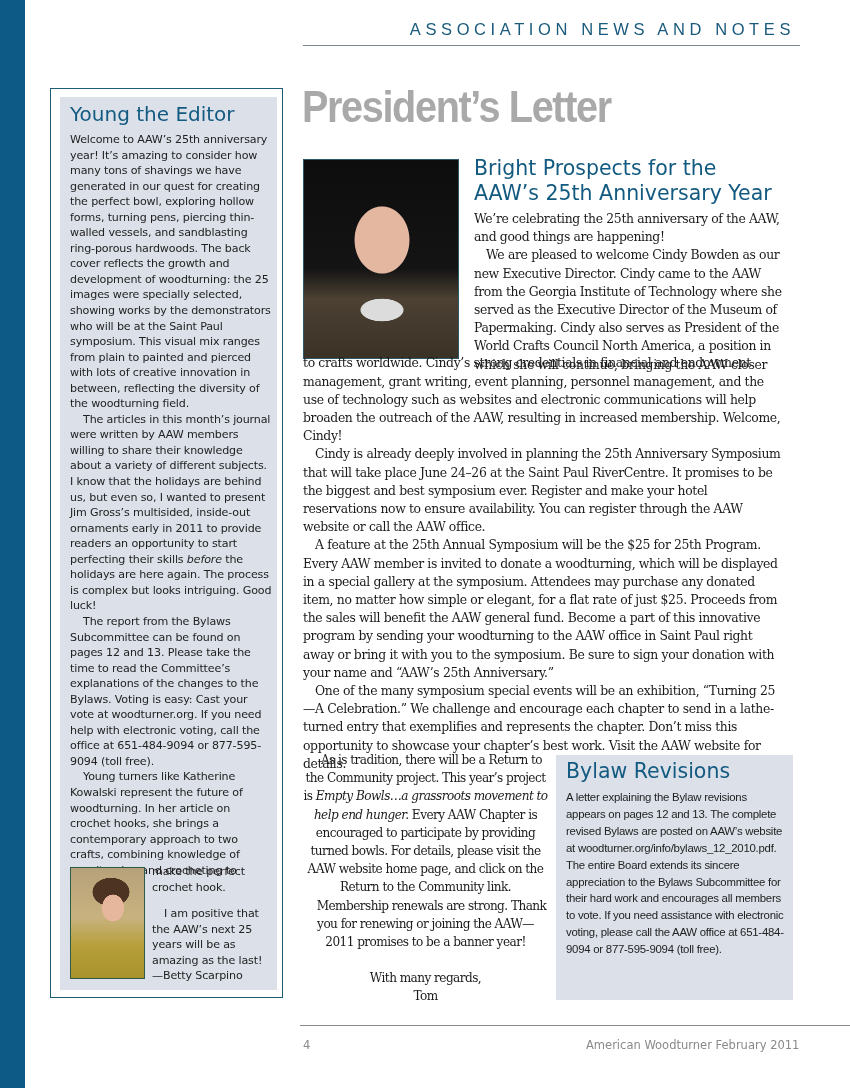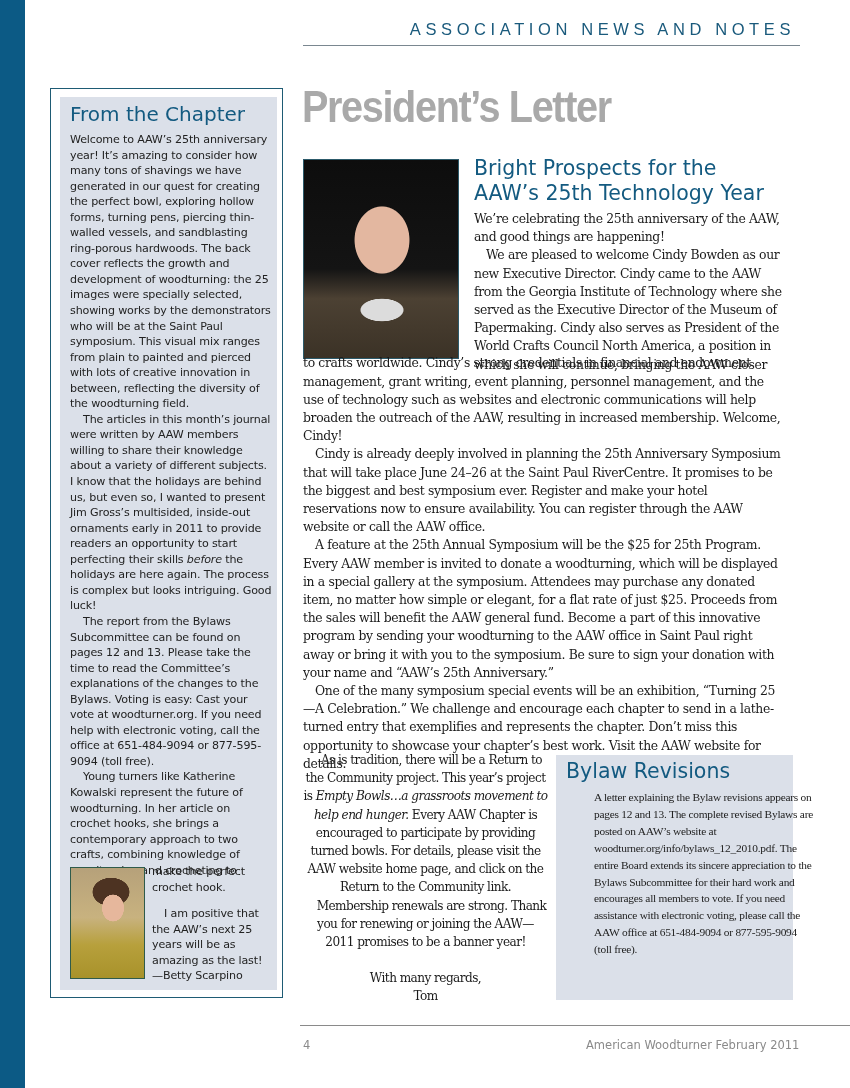--- a/index.html
+++ b/index.html
@@ -32,54 +32,54 @@
   .letter-body p { margin:0; }
   .letter-body .ind { text-indent:12px; }
   .lead { margin-left:171px !important; }
   .letter-col { position:absolute; left:303px; top:751px; width:245px; font-family:"DejaVu Serif", serif; font-size:12.1px; line-height:18.2px; color:#1b1b1b; letter-spacing:-0.55px;text-align:center; }
   .letter-col p { margin:0; }
   .letter-col .ind { text-indent:12px; }
   .letter-col .gap { margin-top:18px; }
 
   .bylaw-box { position:absolute; left:556px; top:755px; width:237px; height:245px; background:#dbe0e9; }
   .bylaw-title { position:absolute; left:566px; top:759px; font-family:"DejaVu Sans", sans-serif; font-size:20.5px; color:#135a80; white-space:nowrap; }
-  .bylaw-body { position:absolute; left:566px; top:789px; width:222px; font-family:Liberation Serif, serif; font-size:11.4px; line-height:16.9px; color:#222; letter-spacing:-0.25px;margin-left:28px; }
+  .bylaw-body { position:absolute; left:566px; top:789px; width:222px; font-family:Liberation Sans, sans-serif; font-size:11.4px; line-height:16.9px; color:#222; letter-spacing:-0.25px; }
 
   .bottom-rule { position:absolute; left:300px; top:1025px; width:550px; height:1px; background:#8a8a8a; }
   .page-num { position:absolute; left:303px; top:1038px; font-family:"DejaVu Sans", sans-serif; font-size:11.5px; color:#8a8a8a; }
   .footer-title { position:absolute; left:586px; top:1038px; font-family:"DejaVu Sans", sans-serif; font-size:11.5px; color:#8a8a8a; white-space:nowrap; }
 </style>
 </head>
 <body>
 
 <div class="strip"></div>
 <div class="section-label">ASSOCIATION NEWS AND NOTES</div>
 <div class="top-rule"></div>
 <div class="page-title">President’s Letter</div>
 
 <div class="editor-outer"></div>
 <div class="editor-panel"></div>
-<div class="editor-title">From the Chapter</div>
+<div class="editor-title">Young the Editor</div>
 <div class="editor-body">
   <p>Welcome to AAW’s 25th anniversary year! It’s amazing to consider how many tons of shavings we have generated in our quest for creating the perfect bowl, exploring hollow forms, turning pens, piercing thin-walled vessels, and sandblasting ring-porous hardwoods. The back cover reflects the growth and development of woodturning: the 25 images were specially selected, showing works by the demonstrators who will be at the Saint Paul symposium. This visual mix ranges from plain to painted and pierced with lots of creative innovation in between, reflecting the diversity of the woodturning field.</p>
   <p><span>The articles in this month’s journal were written by AAW members willing to share their knowledge about a variety of different subjects. I know that the holidays are behind us, but even so, I wanted to present Jim Gross’s multisided, inside-out ornaments early in 2011 to provide readers an opportunity to start perfecting their skills</span> <em>before</em><span> the holidays are here again. The process is complex but looks intriguing. Good luck!</span></p>
   <p>The report from the Bylaws Subcommittee can be found on pages 12 and 13. Please take the time to read the Committee’s explanations of the changes to the Bylaws. Voting is easy: Cast your vote at woodturner.org. If you need help with electronic voting, call the office at 651-484-9094 or 877-595-9094 (toll free).</p>
   <p>Young turners like Katherine Kowalski represent the future of woodturning. In her article on crochet hooks, she brings a contemporary approach to two crafts, combining knowledge of woodturning and crocheting to</p>
 </div>
 <div class="editor-photo" title="Betty Scarpino portrait"></div>
 <div class="editor-tail">
   <p>make the perfect crochet hook.</p>
   <p class="indent">I am positive that the AAW’s next 25 years will be as amazing as the last!</p>
   <p>—Betty Scarpino</p>
 </div>
 
 <div class="pres-photo" title="President portrait"></div>
 <div class="article-heading">
   <div>Bright Prospects for the</div>
-  <div>AAW’s 25th Technology Year</div>
+  <div>AAW’s 25th Anniversary Year</div>
 </div>
 <div class="letter-body">
   <p class="lead" style="margin-left:171px;">We’re celebrating the 25th anniversary of the AAW, and good things are happening!</p>
   <p class="lead ind" style="margin-left:171px; height:108px;">We are pleased to welcome Cindy Bowden as our new Executive Director. Cindy came to the AAW from the Georgia Institute of Technology where she served as the Executive Director of the Museum of Papermaking. Cindy also serves as President of the World Crafts Council North America, a position in which she will continue, bringing the AAW closer</p>
   <p>to crafts worldwide. Cindy’s strong credentials in financial and endowment management, grant writing, event planning, personnel management, and the use of technology such as websites and electronic communications will help broaden the outreach of the AAW, resulting in increased membership. Welcome, Cindy!</p>
   <p class="ind">Cindy is already deeply involved in planning the 25th Anniversary Symposium that will take place June 24–26 at the Saint Paul RiverCentre. It promises to be the biggest and best symposium ever. Register and make your hotel reservations now to ensure availability. You can register through the AAW website or call the AAW office.</p>
   <p class="ind">A feature at the 25th Annual Symposium will be the $25 for 25th Program. Every AAW member is invited to donate a woodturning, which will be displayed in a special gallery at the symposium. Attendees may purchase any donated item, no matter how simple or elegant, for a flat rate of just $25. Proceeds from the sales will benefit the AAW general fund. Become a part of this innovative program by sending your woodturning to the AAW office in Saint Paul right away or bring it with you to the symposium. Be sure to sign your donation with your name and “AAW’s 25th Anniversary.”</p>
   <p class="ind">One of the many symposium special events will be an exhibition, “Turning 25—A Celebration.” We challenge and encourage each chapter to send in a lathe-turned entry that exemplifies and represents the chapter. Don’t miss this opportunity to showcase your chapter’s best work. Visit the AAW website for details.</p>
 </div>
 <div class="letter-col">

